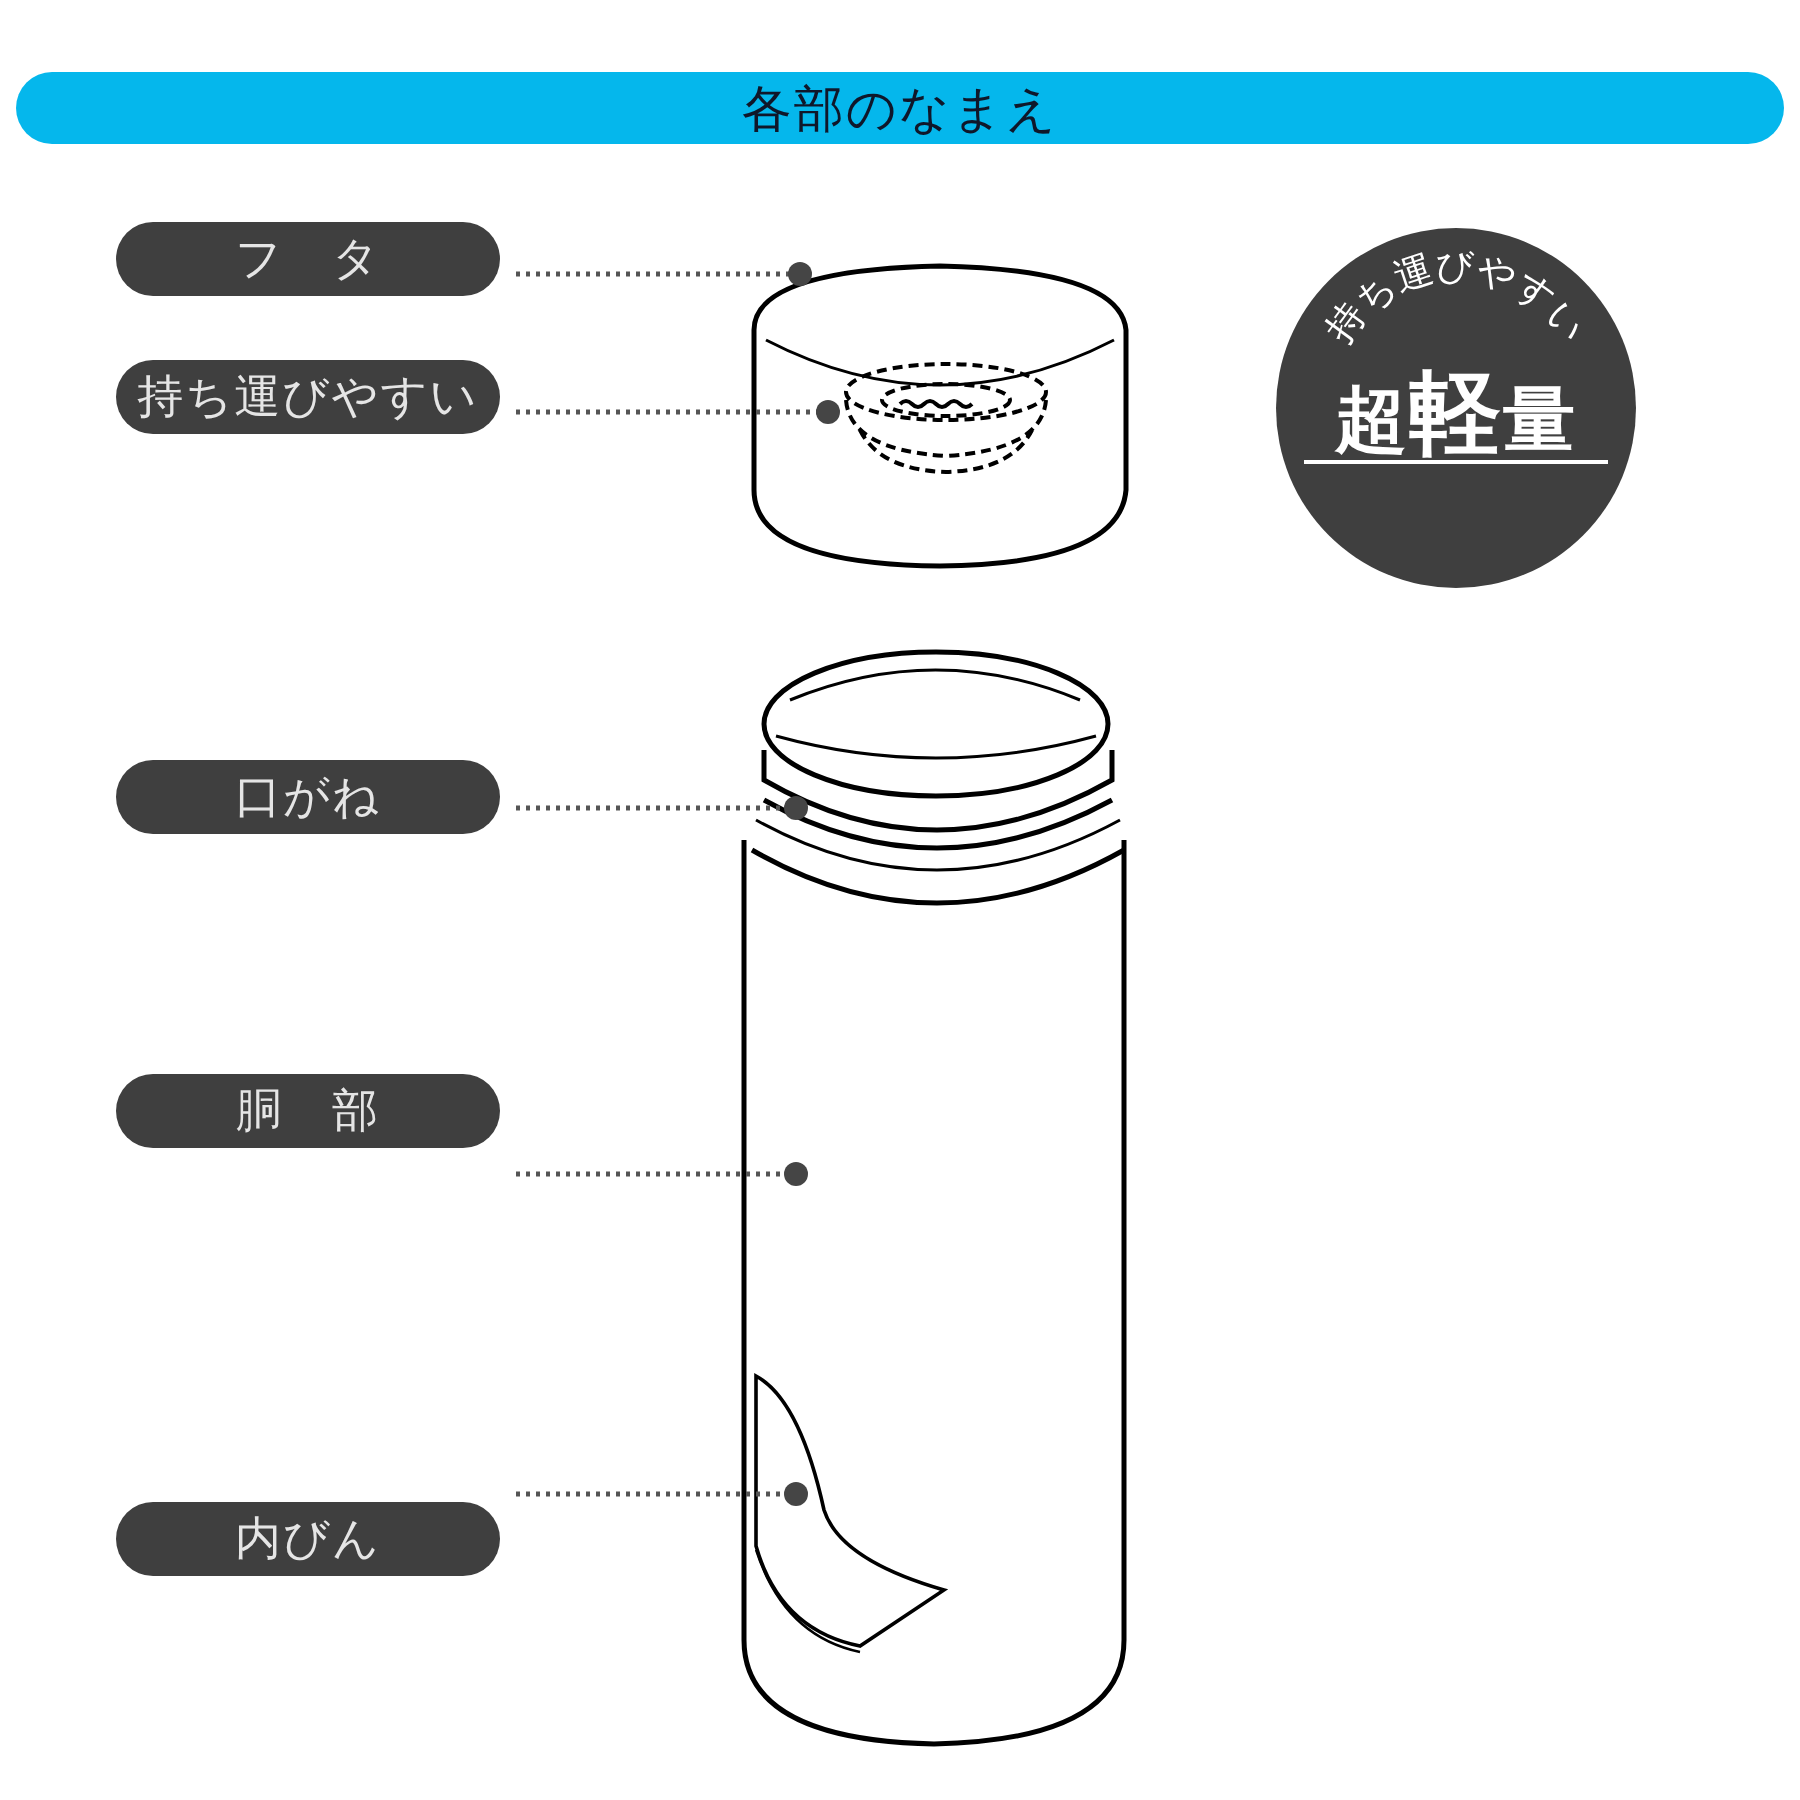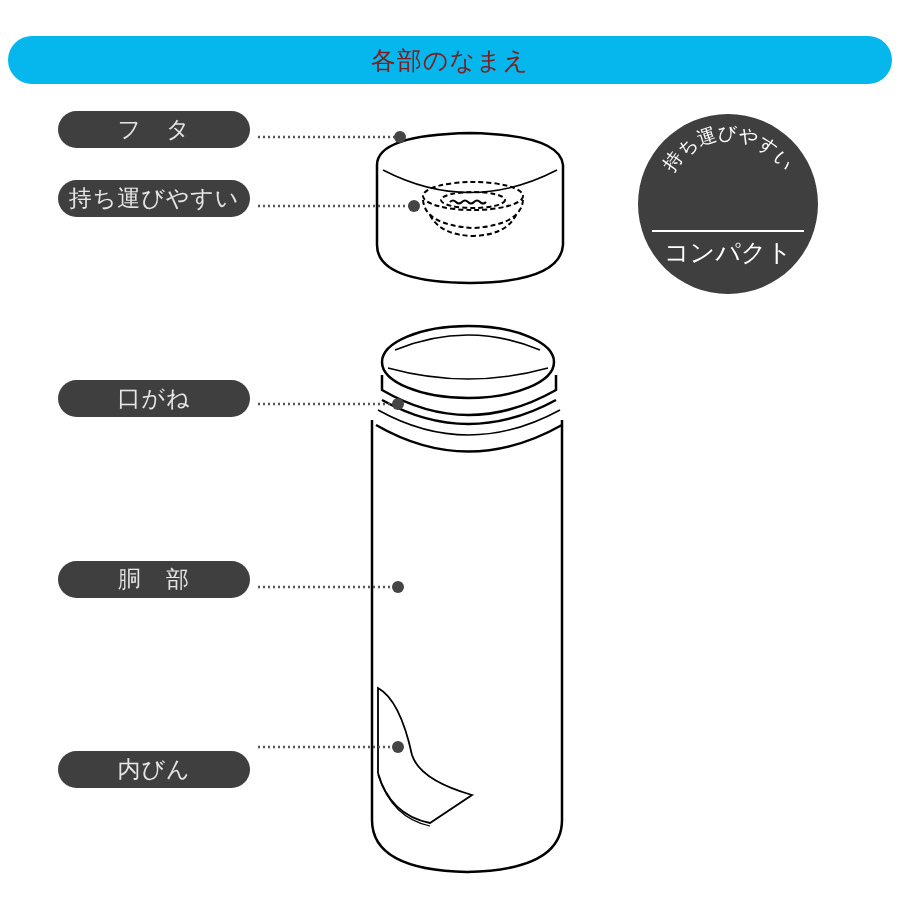--- a/index.html
+++ b/index.html
@@ -1,48 +1,48 @@
 <!DOCTYPE html>
 <html><head>
 <meta charset="utf-8">
 <style>
   html,body{margin:0;padding:0;background:#fff;}
   body{width:900px;height:900px;position:relative;overflow:hidden;font-family:"DejaVu Sans","Liberation Sans",sans-serif;}
-  .header{position:absolute;left:8px;top:36px;width:884px;height:48px;border-radius:24px;background:#05b7ec;color:#7f1d1d;display:flex;align-items:center;justify-content:center;font-size:25px;letter-spacing:1px;}
+  .header{position:absolute;left:8px;top:36px;width:884px;height:36px;border-radius:24px;background:#05b7ec;color:#0f172a;display:flex;align-items:center;justify-content:center;font-size:25px;letter-spacing:1px;}
   .pill{position:absolute;left:58px;width:192px;height:37px;border-radius:26px;background:#3f3f3f;color:#e5e5e5;display:flex;align-items:center;justify-content:center;font-size:23px;letter-spacing:1px;white-space:pre;}
   .badge{position:absolute;left:638px;top:114px;width:180px;height:180px;border-radius:50%;background:#3f3f3f;color:#fff;}
   .badge .arc{position:absolute;left:0;top:0;}
   .badge .main{position:absolute;left:0;width:180px;top:62px;text-align:center;font-size:36px;font-weight:bold;letter-spacing:1px;}
   .badge .main .big{font-size:46px;}
   .badge .rule{position:absolute;left:14px;width:152px;top:116px;height:2px;background:#fff;}
   .badge .sub{position:absolute;left:0;width:180px;top:122px;text-align:center;font-size:25px;}
   svg.draw{position:absolute;left:0;top:0;}
 </style>
 </head>
 <body>
 
 <div class="header">
   <span>各部のなまえ</span>
 </div>
 
 <div class="pill" style="top:111px">フ　タ</div>
 <div class="pill" style="top:180px">持ち運びやすい</div>
 <div class="pill" style="top:380px">口がね</div>
-<div class="pill" style="top:561px">胴　部</div>
+<div class="pill" style="top:537px">胴　部</div>
 <div class="pill" style="top:751px">内びん</div>
 
 <div class="badge">
   <svg class="arc" width="180" height="180" viewBox="0 0 180 180">
     <defs>
         <path id="arcp" d="M30,72 A62,62 0 0,1 150,72"></path>
       </defs>
     <text fill="#fff" font-size="19" font-family="DejaVu Sans, sans-serif"><textPath href="#arcp" startOffset="50%" text-anchor="middle" id="arcText">持ち運びやすい</textPath></text>
   </svg>
+  <div class="main"><span>超</span><span class="big">軽</span><span>量</span></div>
   <div class="rule"></div>
-  <div class="sub">コンパクト</div>
 </div>
 
 <svg class="draw" width="900" height="900" viewBox="0 0 900 900">
   <g fill="none" stroke="#000" stroke-width="2.5">
 
     <g>
       <path d="M377,165 Q377,135 470,133 Q560,135 563,165 L563,245 Q560,282 470,283 Q377,282 377,245 Z"></path>
       <path d="M383,170 Q470,215 557,170" stroke-width="1.5"></path>
       <g stroke-dasharray="5,3" stroke-width="2">
         <ellipse cx="473" cy="196" rx="50" ry="14"></ellipse>

